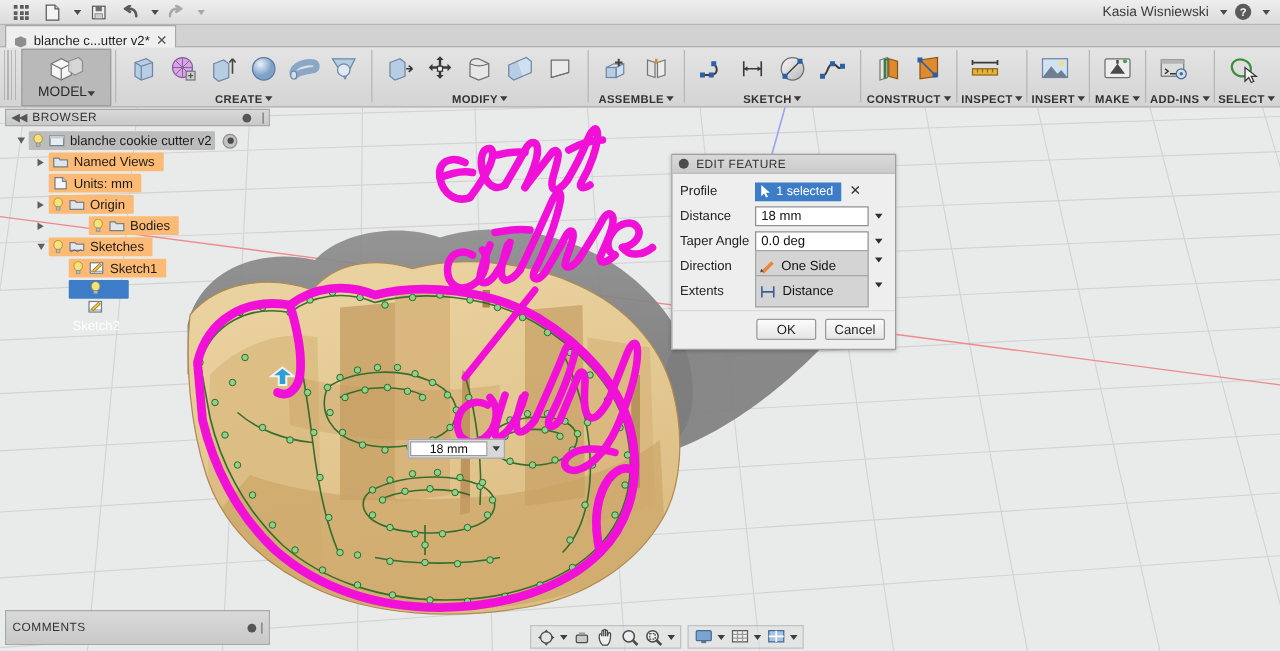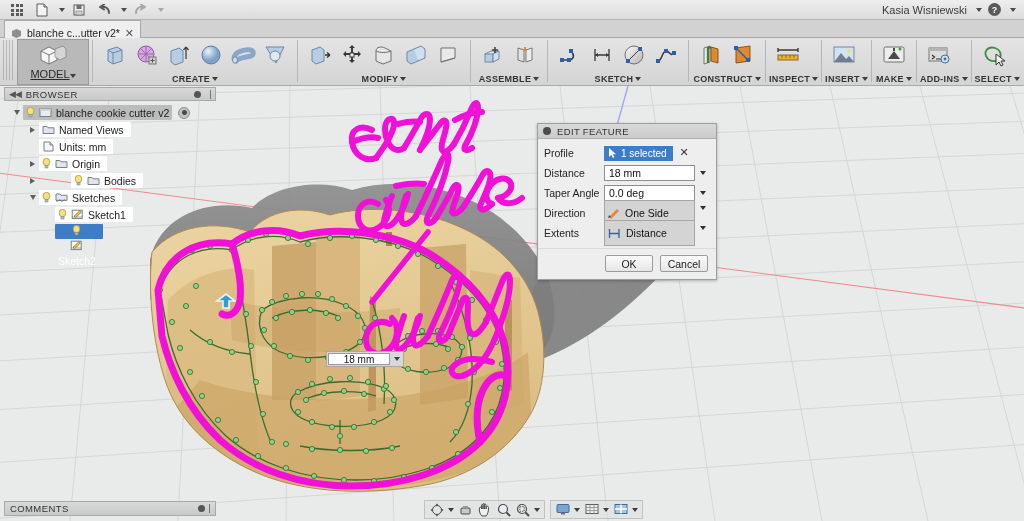--- a/index.html
+++ b/index.html
@@ -73,21 +73,20 @@
     display:flex; align-items:center; justify-content:center; gap:2px;
     text-align:center; white-space:nowrap; font-weight:600;
   }
   .sep{ width:1px; height:42px; margin:2px 3px 0; background:#b6b6b6; }
   .tbtn{ width:30px;height:32px; display:flex;align-items:center;justify-content:center; }
   .tbtn svg{ display:block; }
   .model-chip{
     background:#b9b9b9; border:1px solid #9d9d9d; width:72px; height:46px;
     display:flex; flex-direction:column; align-items:center; justify-content:center;
     margin:1px 0 0 2px;
-    text-decoration:underline;
   }
   .model-chip .lbl{ margin-top:1px; }
   .tri{ display:inline-block;width:0;height:0;
     border-left:3px solid transparent;border-right:3px solid transparent;border-top:4px solid #3d3d3d;}
 
   
   .browser{
     position:absolute; left:4px; top:87px; width:212px;
   }
   .panel-head{
@@ -97,21 +96,21 @@
   }
   .collapse-ico{ color:#555; font-size:9px; letter-spacing:-1px; }
   .panel-head .dot{ margin-left:auto; width:7px;height:7px;border-radius:50%;background:#555; }
   .panel-head .bar{ width:1px;height:9px;background:#777;margin-left:4px; }
 
   .tree{ margin-top:3px; }
   .trow{ display:flex; align-items:center; height:17px; font-size:10.5px; color:#1b1b1b; white-space:nowrap; }
   .tw{ width:13px; display:flex; align-items:center; justify-content:center; }
   .arrow-c{ width:0;height:0;border-top:3.5px solid transparent;border-bottom:3.5px solid transparent;border-left:5px solid #5e5e5e; }
   .arrow-o{ width:0;height:0;border-left:3.5px solid transparent;border-right:3.5px solid transparent;border-top:5px solid #5e5e5e; }
-  .trow .chip{ display:flex; align-items:center; gap:4px; padding:1px 7px 1px 3px; background:#ffffff; border-radius:1px; height:15px;}
+  .trow .chip{ display:flex; align-items:center; gap:4px; padding:1px 7px 1px 3px; background:#fdba74; border-radius:1px; height:15px;}
   .trow.root .chip{ background:#bcbcbc; padding-right:3px; }
   .trow.sel .chip{ background:#3d7dc8; color:#fff;flex-direction:column; }
   .bulb{ width:9px;height:11px; flex:none; }
   .fico{ width:13px;height:11px; flex:none; }
   .eyeball{ width:12px;height:12px;border-radius:50%;background:#c2c2c2;border:1px solid #8d8d8d;
      display:flex;align-items:center;justify-content:center;margin-left:6px;}
   .eyeball i{ width:5px;height:5px;border-radius:50%;background:#4a4a4a;display:block; }
 
   
   .dialog{
@@ -167,21 +166,21 @@
   .manip .tri{ margin:0 3px; }
 
   
   .viewcube{ position:absolute; right:8px; top:42px; width:62px; height:56px; }
 
   
   .comments{
     position:absolute; left:4px; bottom:5px; width:212px; height:15px;
     background:linear-gradient(#d9d9d9,#c9c9c9); border:1px solid #a9a9a9;
     display:flex; align-items:center; font-size:9.5px; letter-spacing:.4px;
-    color:#333; padding:0 5px;
+    color:#333; padding:13px 5px;
   }
   .comments .dot{ margin-left:auto; width:7px;height:7px;border-radius:50%;background:#555; }
   .comments .bar{ width:1px;height:9px;background:#777;margin-left:4px; }
 
   .navbar{
     position:absolute; left:424px; bottom:2px; height:19px;
     display:flex; align-items:center; gap:1px;
   }
   .navgrp{ display:flex; align-items:center; background:rgba(222,222,222,.55);
      border:1px solid rgba(160,160,160,.5); height:19px; padding:0 2px; }

